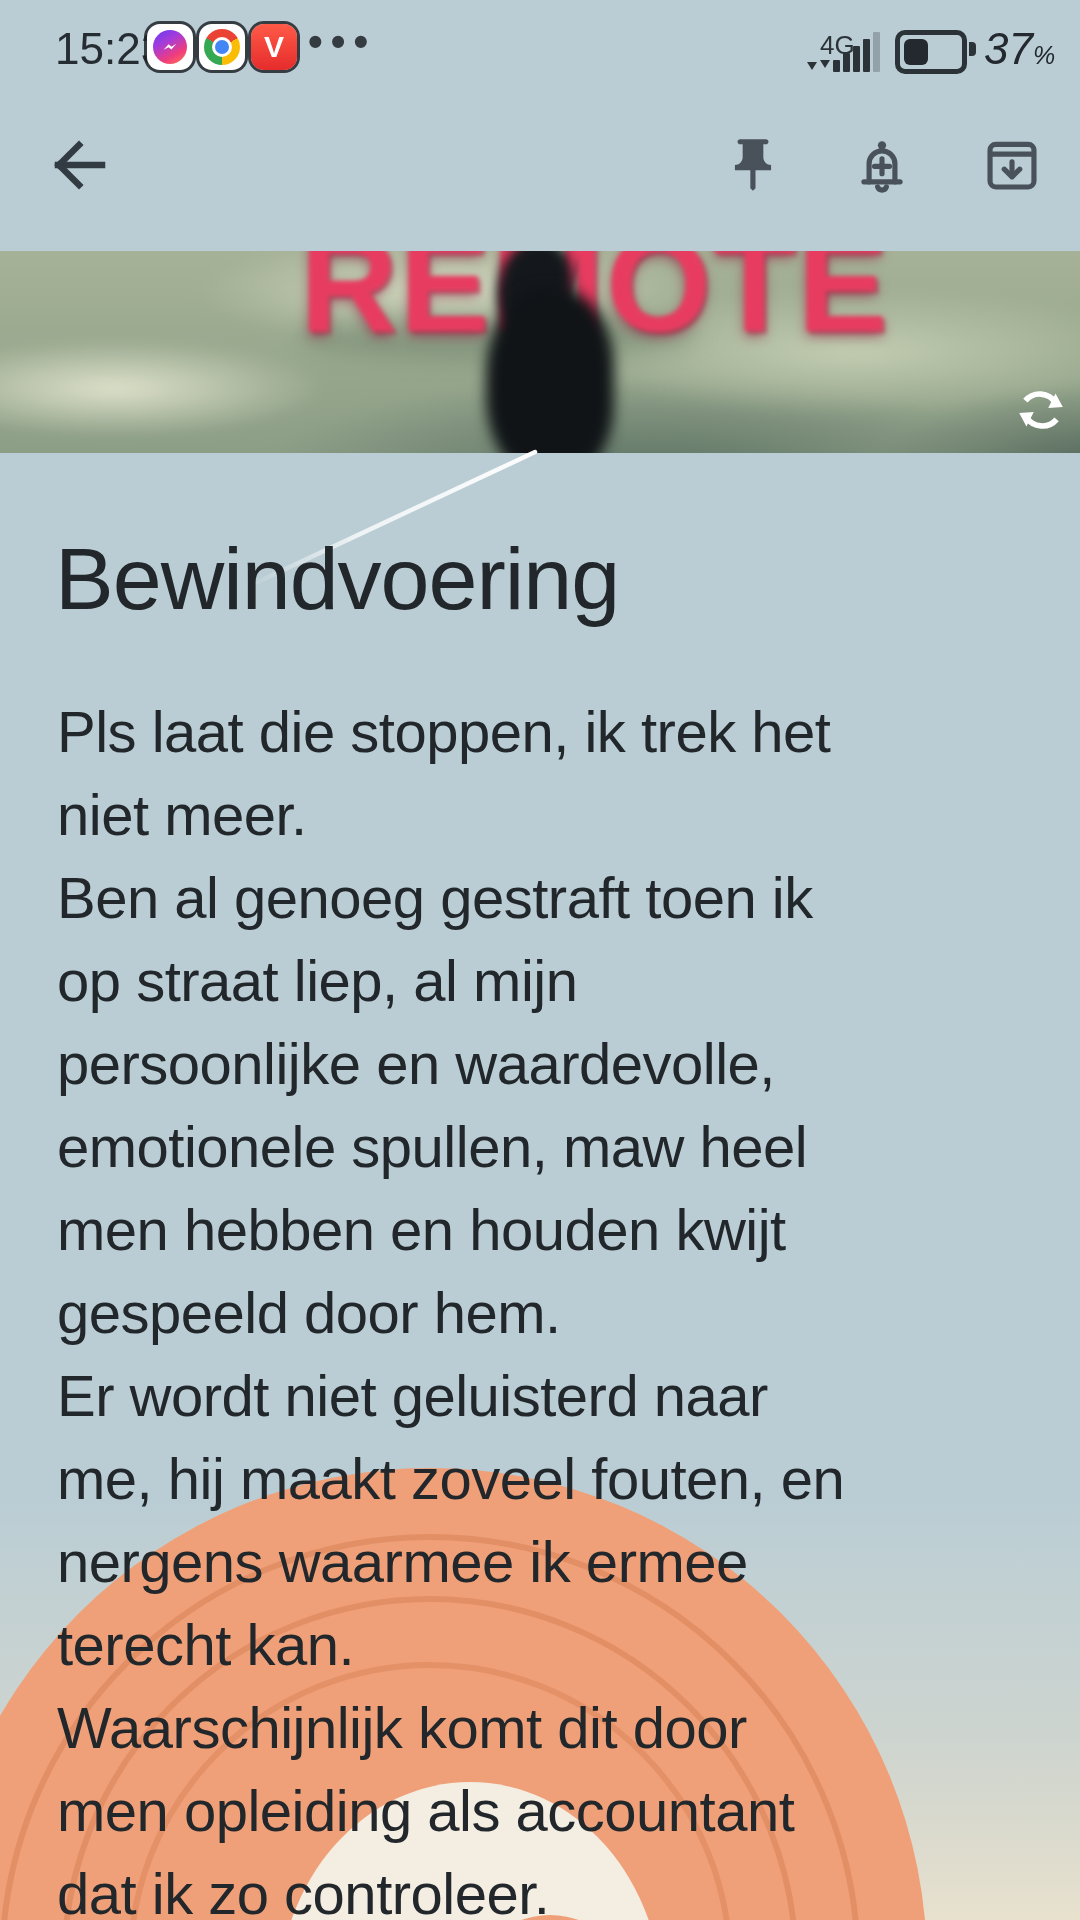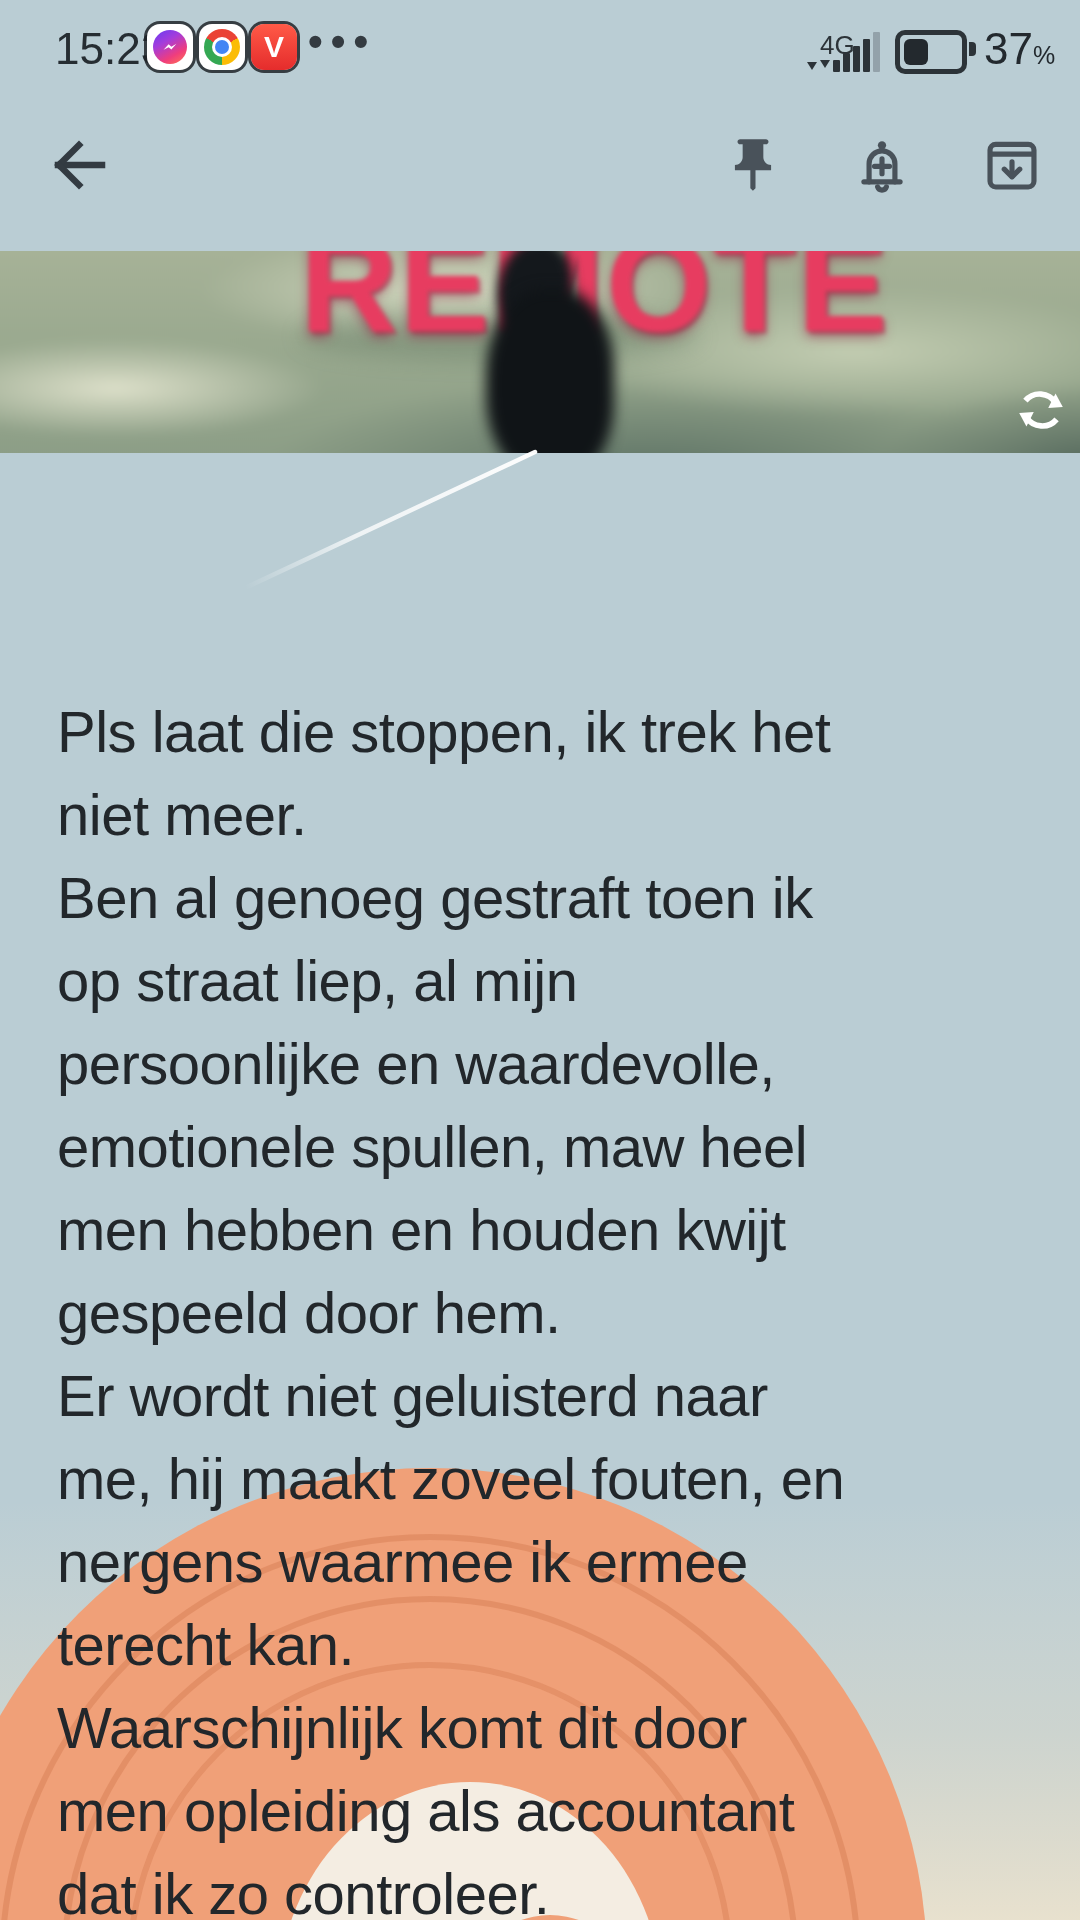--- a/index.html
+++ b/index.html
@@ -21,21 +21,21 @@
   .chrome-disc::after{content:"";position:absolute;left:50%;top:50%;width:14px;height:14px;transform:translate(-50%,-50%);border-radius:50%;background:#4285f4;}
   .vid-letter{color:#fff;font-size:30px;font-weight:bold;}
   .status-dots{position:absolute;left:308px;top:18px;font-size:42px;letter-spacing:8px;color:#343b41;font-weight:bold;}
   .net-label{position:absolute;left:820px;top:30px;font-size:26px;color:#2c3338;text-align:center;}
   .net-arrows{position:absolute;left:806px;top:52px;width:26px;height:18px;}
   .bars{position:absolute;left:833px;top:32px;width:52px;height:40px;}
   .bar{position:absolute;bottom:0;width:7px;border-radius:1px;background:#2c3338;}
   .battery{position:absolute;left:895px;top:30px;width:62px;height:34px;border:5px solid #2c3338;border-radius:10px;}
   .battery-fill{position:absolute;left:4px;top:4px;width:24px;height:26px;background:#23292e;border-radius:6px;}
   .battery-nub{position:absolute;left:969px;top:42px;width:7px;height:14px;background:#2c3338;border-radius:0 4px 4px 0;}
-  .battery-text{position:absolute;left:984px;top:24px;font-size:44px;color:#23292e;}
+  .battery-text{position:absolute;left:984px;top:24px;font-size:44px;color:#23292e;font-style:italic;}
   .battery-text .pct{font-size:25px;}
   
   .tb-icon{position:absolute;top:134px;width:62px;height:62px;}
   
   .banner{position:absolute;left:0;top:251px;width:1080px;height:202px;overflow:hidden;background:#96a68c;}
   .banner-bg{position:absolute;left:-20px;top:-20px;right:-20px;bottom:-20px;filter:blur(6px);
     background:
       radial-gradient(ellipse 300px 70px at 12% 65%, #dde0ca 0%, rgba(221,224,202,0) 70%),
       radial-gradient(ellipse 360px 80px at 42% 25%, #d2d8c0 0%, rgba(210,216,192,0) 70%),
       radial-gradient(ellipse 420px 90px at 78% 50%, #c2ccb1 0%, rgba(194,204,177,0) 72%),
@@ -162,20 +162,21 @@
     <defs>
       <linearGradient id="lineFade" x1="535" y1="452" x2="245" y2="588" gradientUnits="userSpaceOnUse">
         <stop offset="0" stop-color="#ffffff" stop-opacity="0.97"></stop>
         <stop offset="0.62" stop-color="#ffffff" stop-opacity="0.75"></stop>
         <stop offset="1" stop-color="#ffffff" stop-opacity="0"></stop>
       </linearGradient>
     </defs>
     <line x1="535" y1="452" x2="245" y2="588" stroke="url(#lineFade)" stroke-width="4.5" stroke-linecap="round"></line>
   </svg>
 
+  <div class="note-title">Bewindvoering</div>
   <div class="note-body">Pls laat die stoppen, ik trek het
 niet meer.
 Ben al genoeg gestraft toen ik
 op straat liep, al mijn
 persoonlijke en waardevolle,
 emotionele spullen, maw heel
 men hebben en houden kwijt
 gespeeld door hem.
 Er wordt niet geluisterd naar
 me, hij maakt zoveel fouten, en

